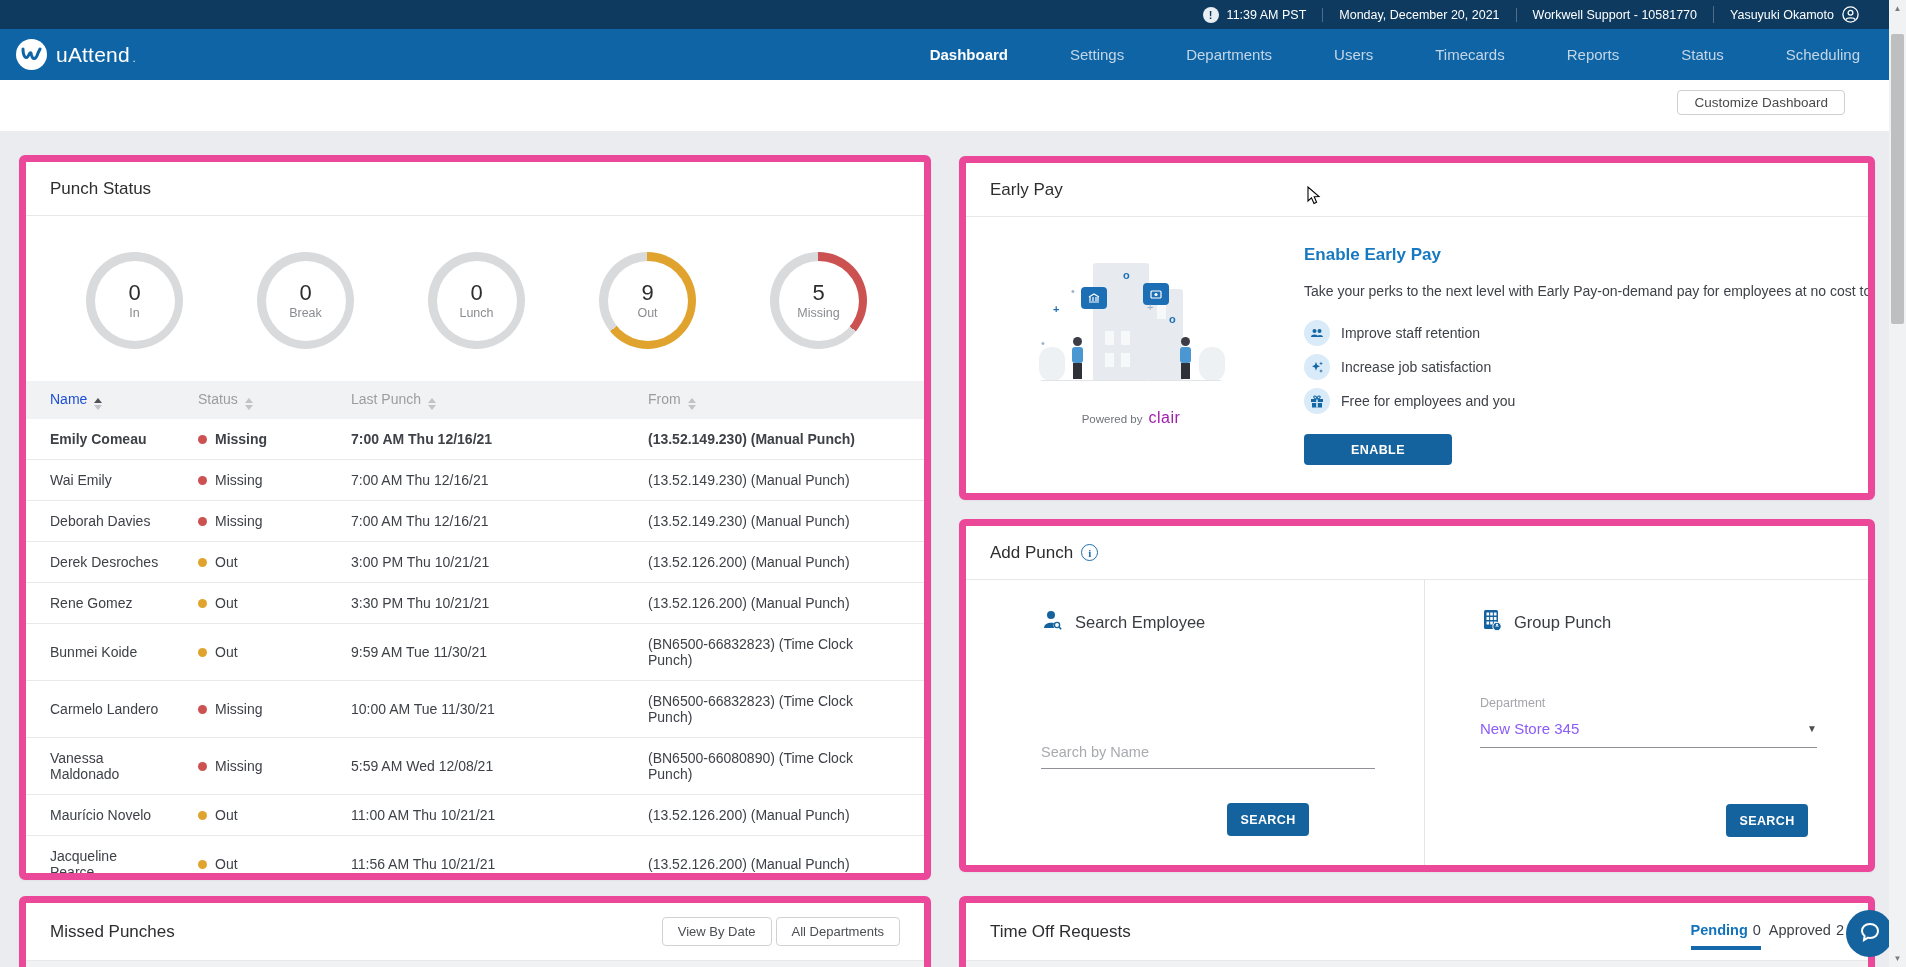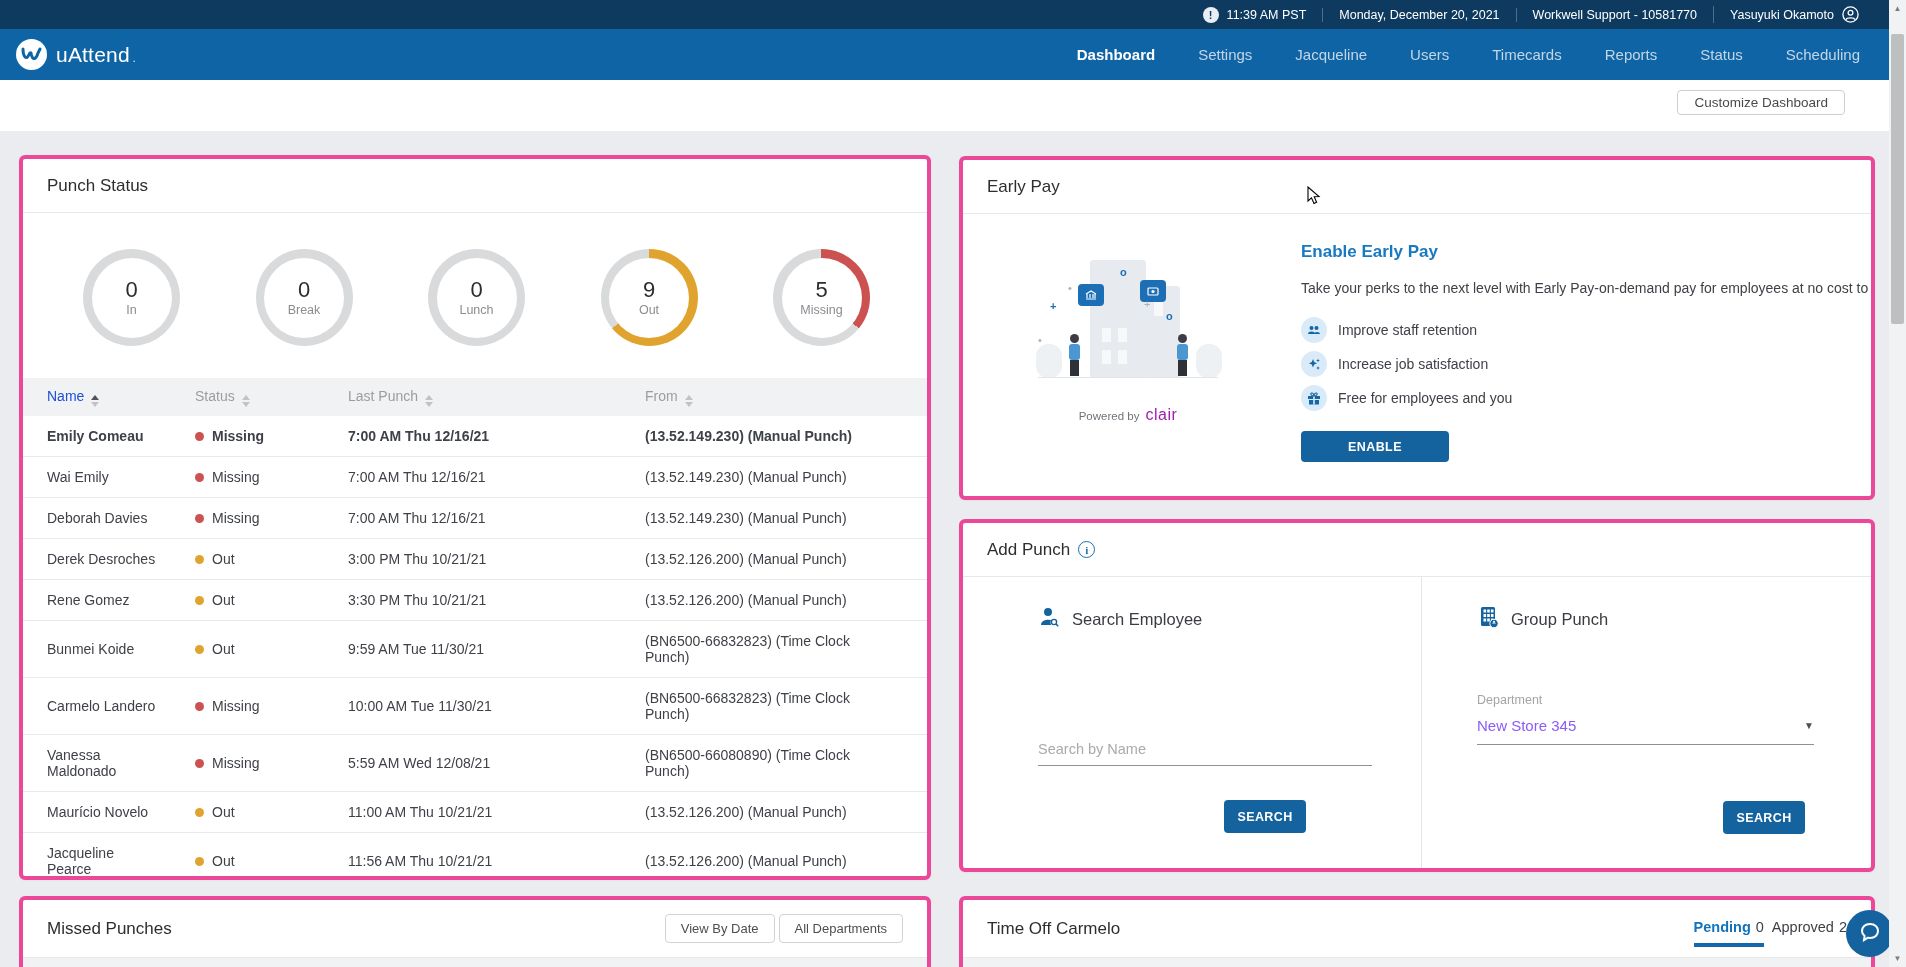--- a/index.html
+++ b/index.html
@@ -15,31 +15,31 @@
     font-size:11px; font-weight:bold; display:flex; align-items:center; justify-content:center; }
   .user-icon svg { display:block; }
 
   
   .navbar { position:absolute; left:0; top:29px; width:1906px; height:51px; background:#0f64a6;
     display:flex; align-items:center; }
   .brand { display:flex; align-items:center; gap:9px; padding-left:16px; }
   .brand-mark { width:31px; height:31px; border-radius:50%; background:#fff; display:flex; align-items:center; justify-content:center; }
   .brand-name { color:#fff; font-size:21px; font-weight:500; letter-spacing:.2px; }
   .brand-dot { color:#fff; font-size:10px; align-self:flex-end; margin-left:-6px; margin-bottom:6px; }
-  .nav-items { margin-left:auto; display:flex; align-items:center; gap:43px; padding-right:46px; }
+  .nav-items { margin-left:auto; display:flex; align-items:center; gap:62px; padding-right:46px; }
   .nav-item { color:#c3d6e6; font-size:15px; cursor:pointer; }
   .nav-item.active { color:#fff; font-weight:bold; }
 
   
   .subheader { position:absolute; left:0; top:80px; width:1906px; height:51px; background:#fff; }
   .customize-btn { position:absolute; right:61px; top:10px; height:25px; padding:0 16px; background:#fff;
     border:1px solid #cfcfcf; border-radius:4px; font-size:13.5px; color:#4a4a4a; display:flex; align-items:center; cursor:pointer; }
 
   
-  .card { position:absolute; background:#fff; border:4px solid #ec4899; border-radius:6px;
+  .card { position:absolute; background:#fff; border:7px solid #ec4899; border-radius:6px;
     box-shadow:0 1px 2px rgba(0,0,0,.04); overflow:hidden; }
   .card-title-row { height:54px; display:flex; align-items:center; padding:0 24px; border-bottom:1px solid #e8e8e8; }
   .card-title { font-size:17px; color:#2e2e30; }
 
   
   #punch-card { left:19px; top:155px; width:912px; height:725px; }
   .circles { display:flex; justify-content:space-between; padding:36px 57px 0 60px; height:165px; }
   .ring { width:97px; height:97px; border-radius:50%; display:flex; align-items:center; justify-content:center; }
   .ring-inner { width:80px; height:80px; border-radius:50%; background:#fff; display:flex; flex-direction:column;
     align-items:center; justify-content:center; }
@@ -175,21 +175,21 @@
       <svg width="21" height="15" viewBox="0 0 21 15">
           <path d="M2 2 C2 10 5.5 13 7.5 8.5 C9 5 10 5 10.5 8 C11.5 13 15 13 17 6 L19 2" fill="none" stroke="#0f64a6" stroke-width="3" stroke-linecap="round"></path>
         </svg>
     </span>
     <span class="brand-name">uAttend</span>
     <span class="brand-dot">.</span>
   </div>
   <div class="nav-items">
       <div class="nav-item active">Dashboard</div>
       <div class="nav-item">Settings</div>
-      <div class="nav-item">Jacqueline</div>
+      <div class="nav-item">Departments</div>
       <div class="nav-item">Users</div>
       <div class="nav-item">Timecards</div>
       <div class="nav-item">Reports</div>
       <div class="nav-item">Status</div>
       <div class="nav-item">Scheduling</div>
     </div>
 </div>
 
 <div class="subheader">
   <button class="customize-btn">Customize Dashboard</button>
@@ -528,21 +528,21 @@
     <div class="mp-buttons">
       <button class="btn-outline">View By Date</button>
       <button class="btn-outline">All Departments</button>
     </div>
   </div>
   <div class="bottom-strip"></div>
 </div>
 
 <div id="timeoff-card" class="card">
   <div class="bottom-title-row">
-    <span class="card-title">Time Off Carmelo</span>
+    <span class="card-title">Time Off Requests</span>
     <div class="to-tabs">
         <div class="to-tab active">
           <span class="to-tab-label">Pending</span>
           <span class="to-tab-count">0</span>
         </div>
         <div class="to-tab">
           <span class="to-tab-label">Approved</span>
           <span class="to-tab-count">2</span>
         </div>
       </div>

